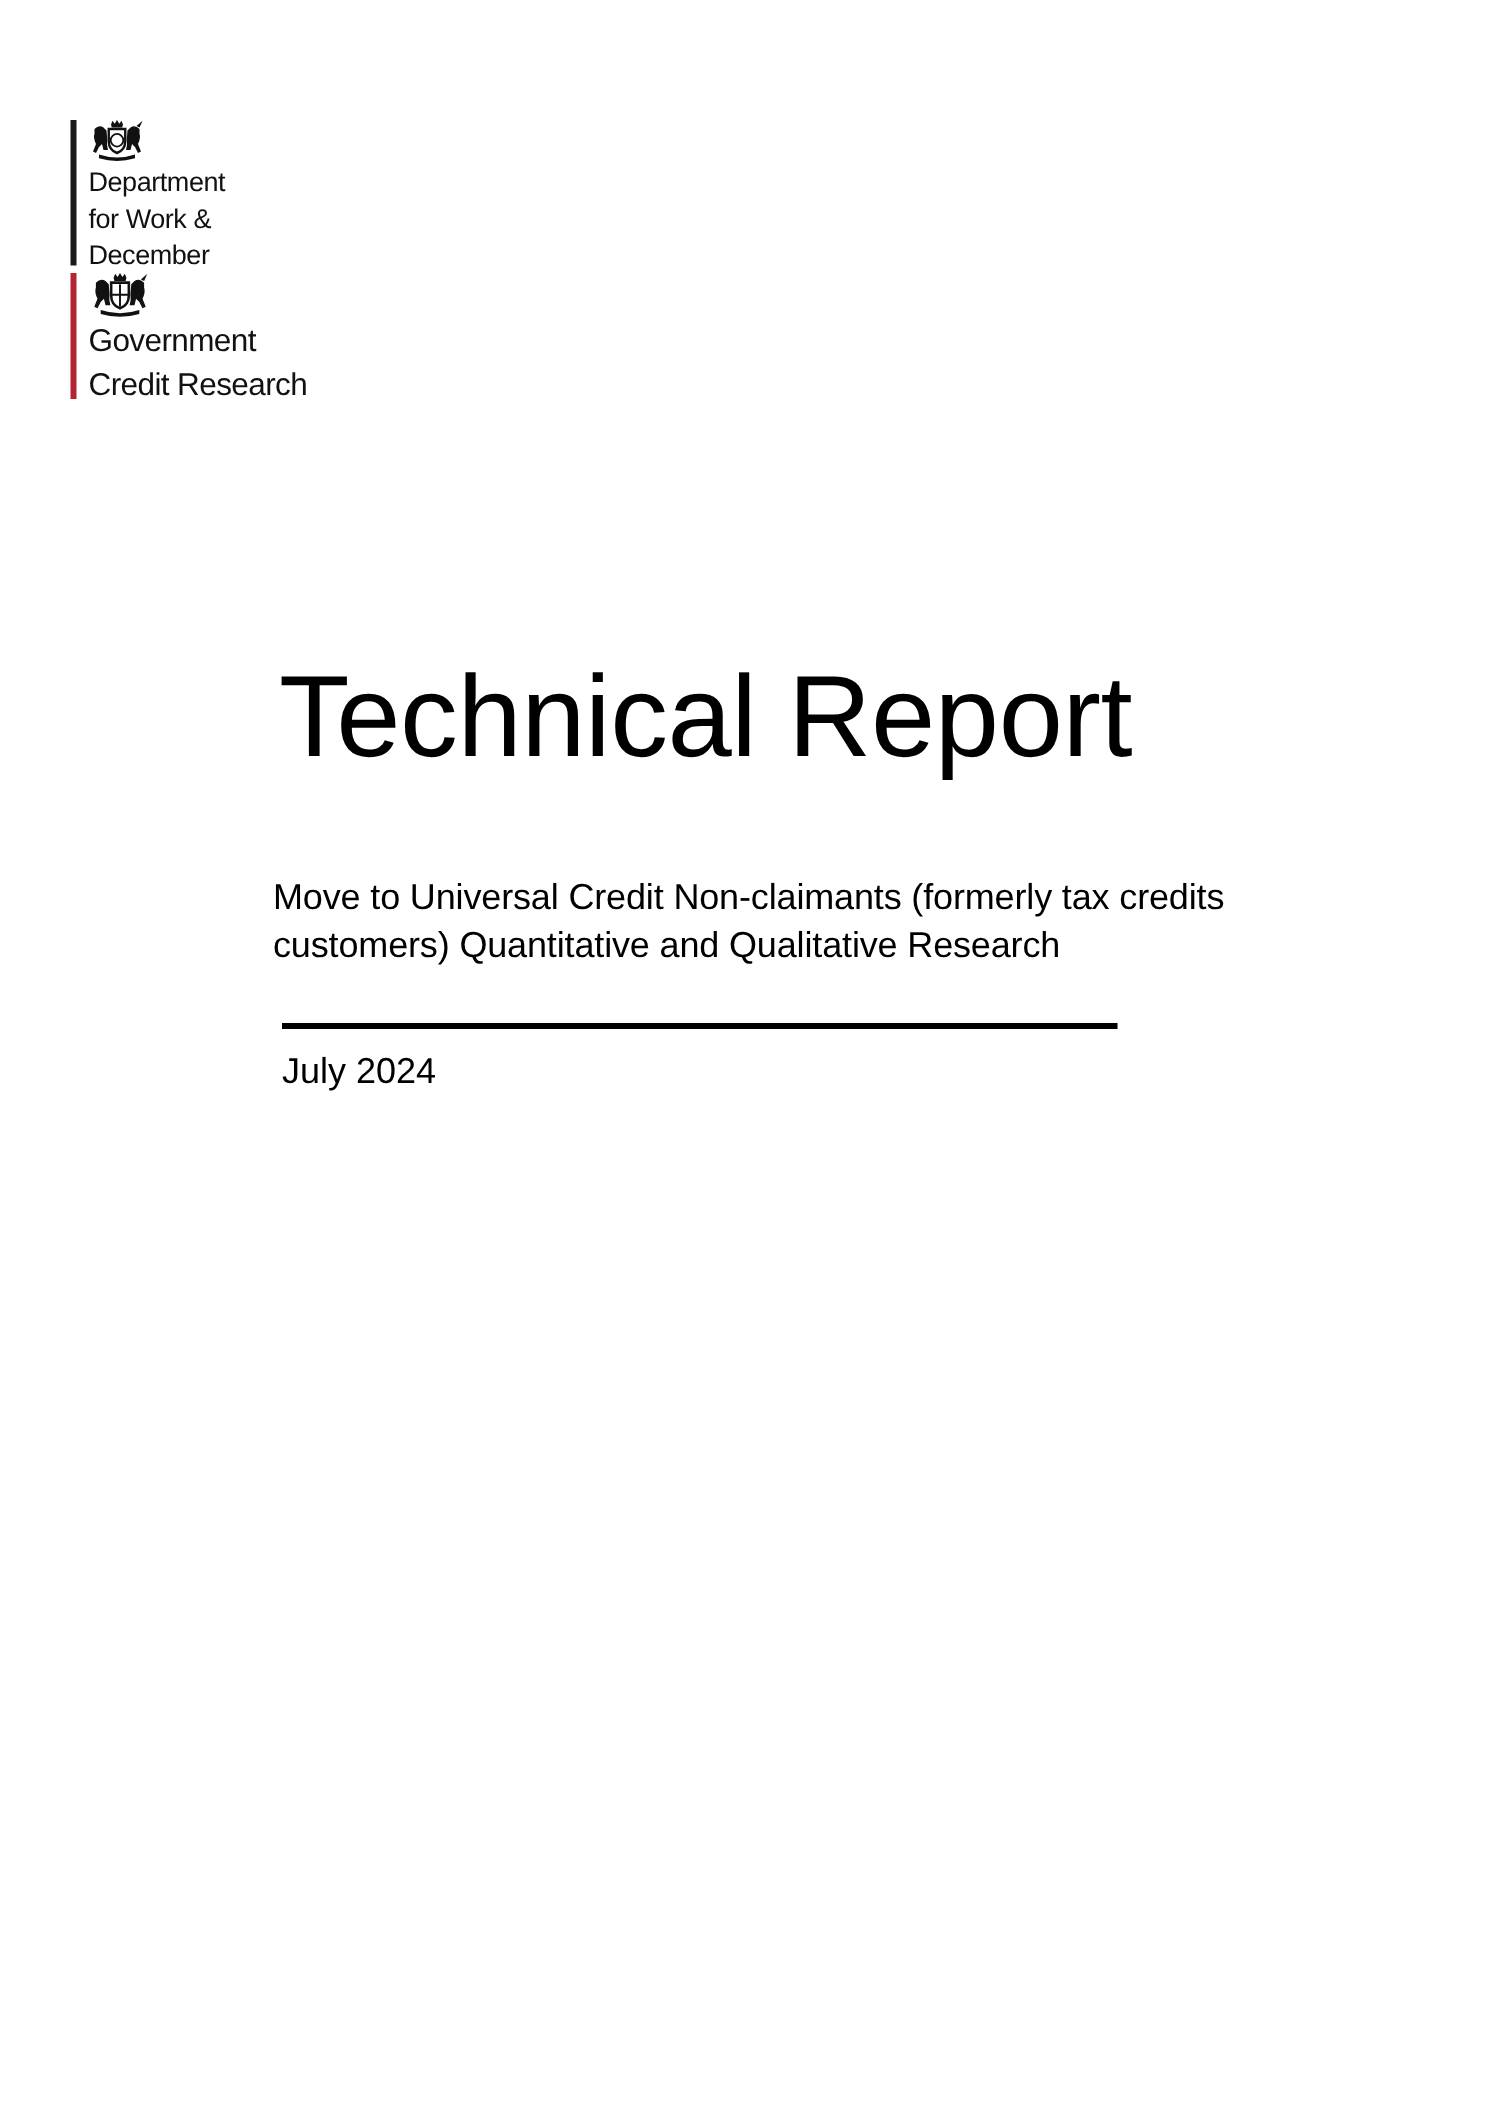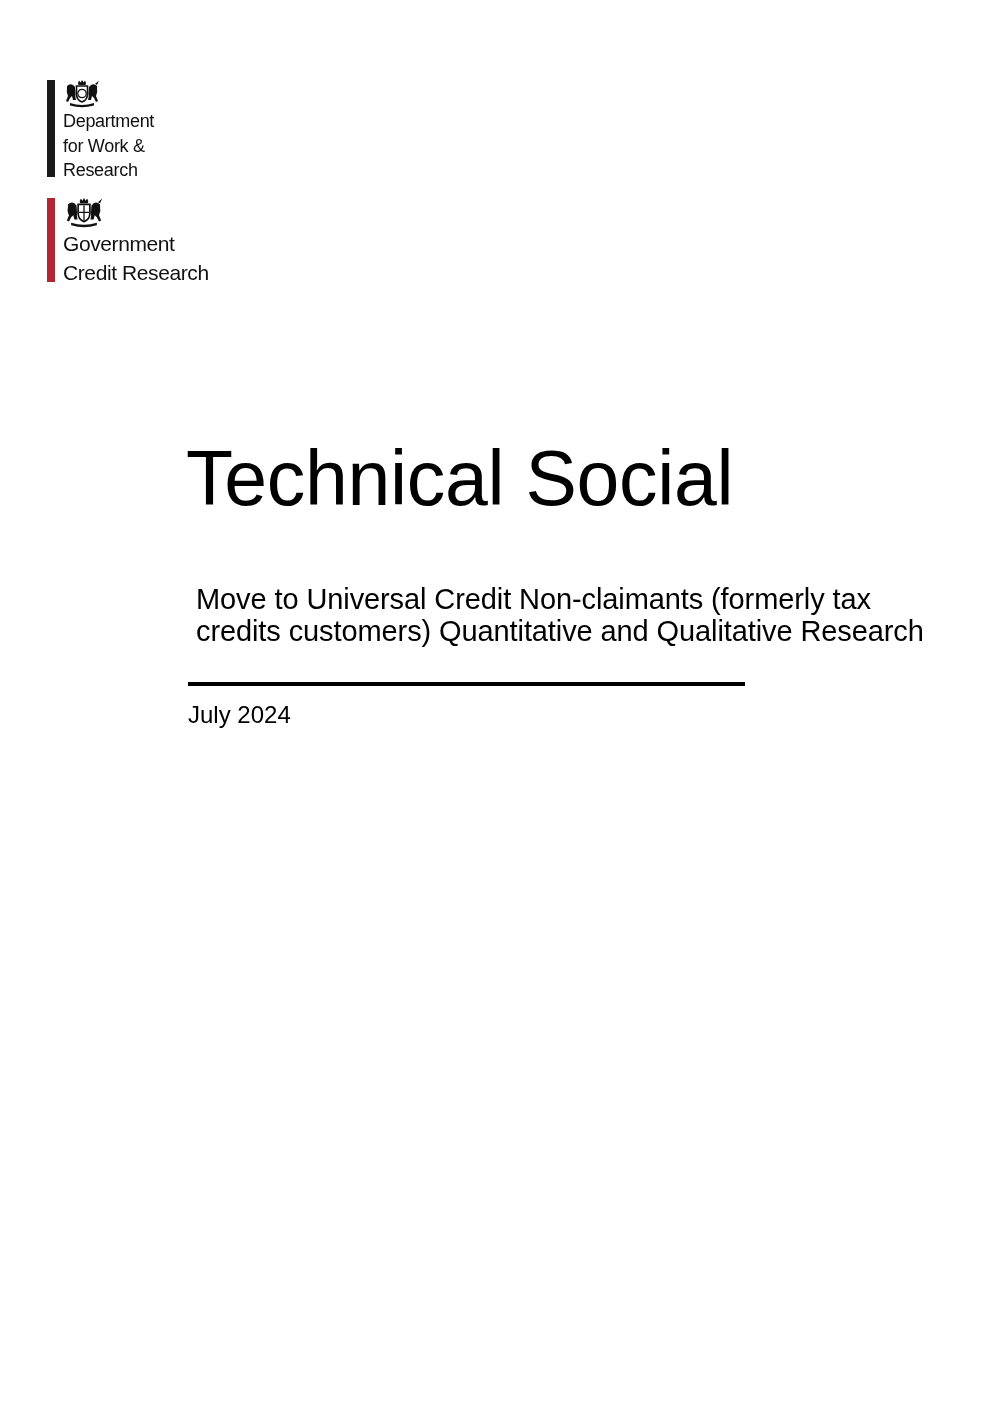--- a/index.html
+++ b/index.html
@@ -12,29 +12,29 @@
       height: 1403px;
       position: relative;
       overflow: hidden;
       font-family: "Liberation Sans", sans-serif;
       color: #000000;
     }
     .logo-block {
       position: absolute;
       left: 47px;
       padding-left: 8px;
-      border-left: 8px solid #a21caf;
+      border-left: 4px solid #a21caf;
     }
     .logo-dwp {
       top: 80px;
       height: 97px;
       border-left-color: #1a1a1a;
     }
     .logo-gsr {
-      top: 198px;
+      top: 182px;
       height: 84px;
       border-left-color: #b22533;
     }
     .crest {
       display: block;
       margin-left: 1px;
     }
     .logo-text {
       margin: 0;
       white-space: nowrap;
@@ -58,25 +58,25 @@
       top: 432px;
       margin: 0;
       font-size: 77px;
       font-weight: normal;
       line-height: 92px;
       letter-spacing: -0.3px;
       white-space: nowrap;
     }
     .subtitle {
       position: absolute;
-      left: 196px;
+      left: 182px;
       top: 583px;
       width: 730px;
       margin: 0;
-      font-size: 29px;
+      font-size: 24px;
       line-height: 32px;
       letter-spacing: -0.1px;
     }
     .rule {
       position: absolute;
       left: 188px;
       top: 682px;
       width: 557px;
       height: 4px;
       background: #000;
@@ -105,35 +105,35 @@
       <path d="M3 6 Q6 3 9 5 L11 7 L11.5 13 Q11 17 12 20 L9 20 L8 16 L6 18 L4 22 L2 21 L4 16 Q2 12 3 9 Z"></path>
 
       <path d="M33 6 Q30 3 27 5 L25 7 L24.5 13 Q25 17 24 20 L27 20 L28 16 L30 18 L32 22 L34 21 L32 16 Q34 12 33 9 Z"></path>
       <path d="M31 4 L35 0.5 L33 5 Z"></path>
 
       <path d="M6 23 Q18 27 30 23 L30 25.5 Q18 29 6 25.5 Z"></path>
     </g>
   </svg>
   <p class="logo-text">Department</p>
   <p class="logo-text">for Work &amp;</p>
-  <p class="logo-text">Research</p>
+  <p class="logo-text">December</p>
 </div>
 
 <div class="logo-block logo-gsr">
   <svg class="crest" width="40" height="30" viewBox="0 0 36 28">
     <g fill="#111">
       <path d="M14 3 L15 0.5 L16.5 2.5 L18 0 L19.5 2.5 L21 0.5 L22 3 L21.5 5 L14.5 5 Z"></path>
       <path d="M12.5 6 L23.5 6 L23.5 14 Q23.5 20 18 22 Q12.5 20 12.5 14 Z" fill="none" stroke="#111" stroke-width="1.6"></path>
       <path d="M18 7 L18 21 M13 13.5 L23 13.5" stroke="#111" stroke-width="1.2"></path>
       <path d="M3 6 Q6 3 9 5 L11 7 L11.5 13 Q11 17 12 20 L9 20 L8 16 L6 18 L4 22 L2 21 L4 16 Q2 12 3 9 Z"></path>
       <path d="M33 6 Q30 3 27 5 L25 7 L24.5 13 Q25 17 24 20 L27 20 L28 16 L30 18 L32 22 L34 21 L32 16 Q34 12 33 9 Z"></path>
       <path d="M31 4 L35 0.5 L33 5 Z"></path>
       <path d="M6 23 Q18 27 30 23 L30 25.5 Q18 29 6 25.5 Z"></path>
     </g>
   </svg>
   <p class="logo-text">Government</p>
   <p class="logo-text">Credit Research</p>
 </div>
 
-<h1 class="title">Technical Social</h1>
+<h1 class="title">Technical Report</h1>
 <p class="subtitle">Move to Universal Credit Non-claimants (formerly tax credits customers) Quantitative and Qualitative Research</p>
 <div class="rule"></div>
 <p class="date">July 2024</p>
 
 </body></html>

